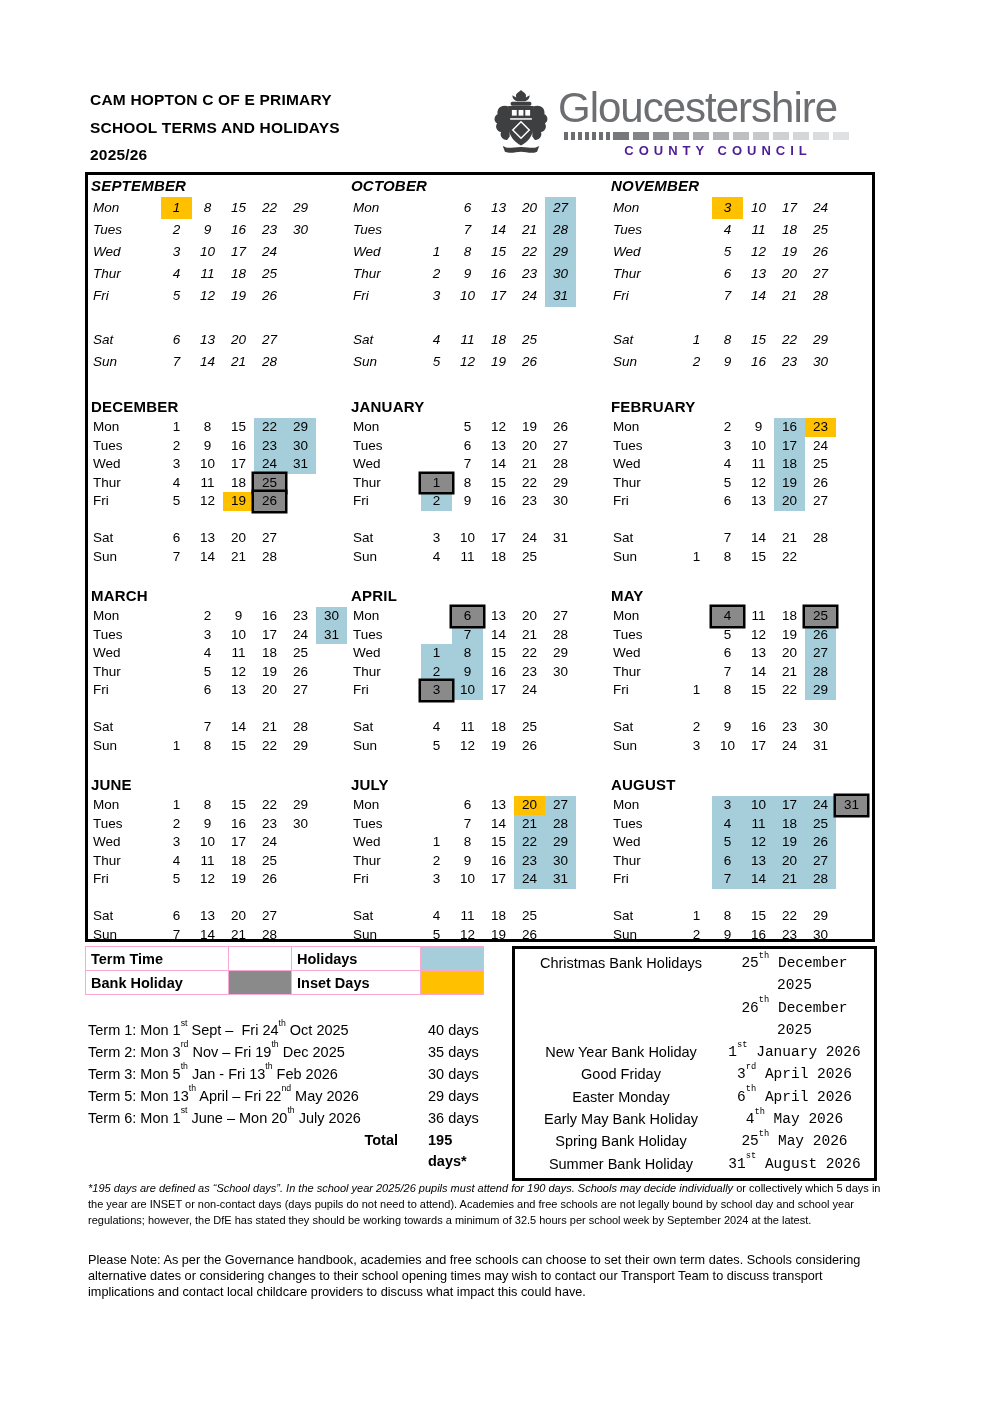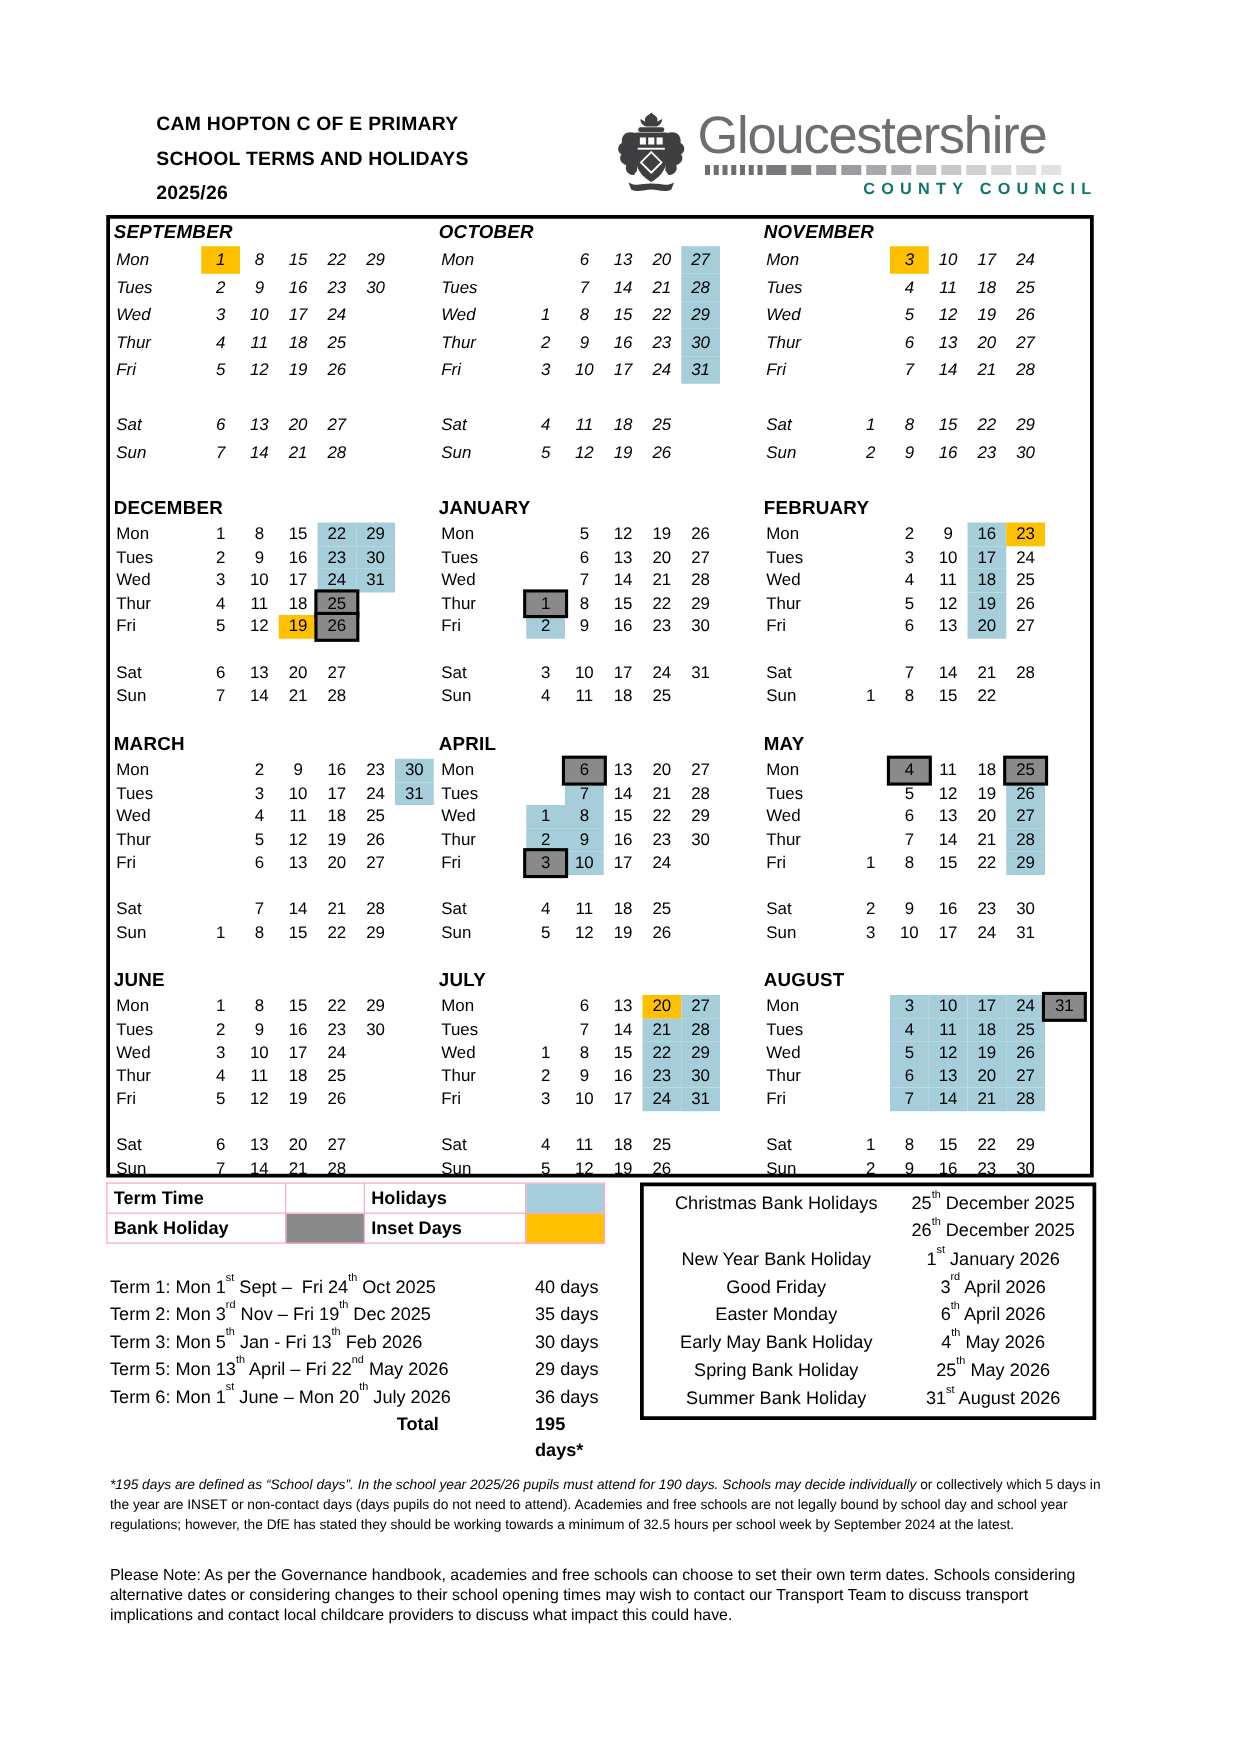--- a/index.html
+++ b/index.html
@@ -1,28 +1,28 @@
 <!DOCTYPE html>
 <html style="--c-holiday: #A5CDDA; --c-bank: #8A8A8A; --c-inset: #FFC000; --c-logo_grey: #6D6E71;"><head>
 <meta charset="utf-8">
 <style>
   html,body{margin:0;padding:0;background:#fff;}
   .page{position:relative;width:992px;height:1403px;background:#fff;
         font-family:"Liberation Sans",sans-serif;color:#000;overflow:hidden;}
 
   
   .titleblock{position:absolute;left:90px;top:86px;font-weight:bold;
-              font-size:15.5px;line-height:27.5px;letter-spacing:.2px;margin-left:35px;}
+              font-size:15.5px;line-height:27.5px;letter-spacing:.2px;}
   .logo{position:absolute;left:488px;top:86px;width:390px;display:flex;}
   .logo-right{margin-left:4px;width:320px;}
   .logo-name{font-size:42px;line-height:44px;letter-spacing:-1px;color:#6d6e71;}
   .logo-dashes{display:flex;align-items:center;height:10px;margin:1px 0 2px 6px;}
   .logo-dashes span{display:inline-block;height:8px;margin-right:3px;}
-  .logo-sub{font-size:13px;font-weight:bold;letter-spacing:5px;color:#0f766e;
-            text-align:right;margin-top:1px;}
+  .logo-sub{font-size:13px;font-weight:bold;letter-spacing:5px;color:#4c1d95;
+            text-align:center;margin-top:1px;}
 
   
   .calbox{position:absolute;left:85px;top:172px;width:781px;height:764px;
           border:3px solid #000;padding-left:3px;}
   .cal-row{display:flex;}
   .cal-row1{margin-bottom:23px;font-style:italic;}
   .cal-row2,.cal-row3{margin-bottom:19px;}
   .month{width:260px;}
   .mtitle{font-size:15px;font-weight:bold;height:22px;line-height:22px;letter-spacing:.2px;}
   .mrow{display:flex;height:18.5px;line-height:18.5px;}
@@ -40,25 +40,25 @@
   .legend .lab1{width:132px;} .legend .lab2{width:118px;}
   .legend .sw{width:62px;padding:0;}
   .sw-term{background:#fff;} .sw-holiday{background:var(--c-holiday);}
   .sw-bank{background:var(--c-bank);} .sw-inset{background:var(--c-inset);}
 
   
   .bankbox{position:absolute;left:512px;top:946px;width:347px;border:3px solid #000;
            padding:3px 6px;font-size:14.5px;text-align:center;}
   .bh-row{display:flex;line-height:22.3px;}
   .bh-name{width:200px;}
-  .bh-date{flex:1;}
+  .bh-date{flex:1;font-family:Liberation Mono, monospace;}
 
   
   .terms{position:absolute;left:88px;top:1020px;width:404px;font-size:14.5px;}
-  .t-row{display:flex;line-height:21.9px;gap:47px;}
+  .t-row{display:flex;line-height:21.9px;}
   .t-label{flex:1;white-space:pre-wrap;}
   .t-days{width:64px;}
   .t-total .t-label{font-weight:bold;text-align:right;padding-right:30px;}
   .t-total .t-days{font-weight:bold;}
 
   sup{font-size:60%;line-height:0;position:relative;top:-0.42em;}
 
   
   .foot1{position:absolute;left:88px;top:1181px;width:794px;font-size:11px;
          line-height:15.9px;margin:0;}

